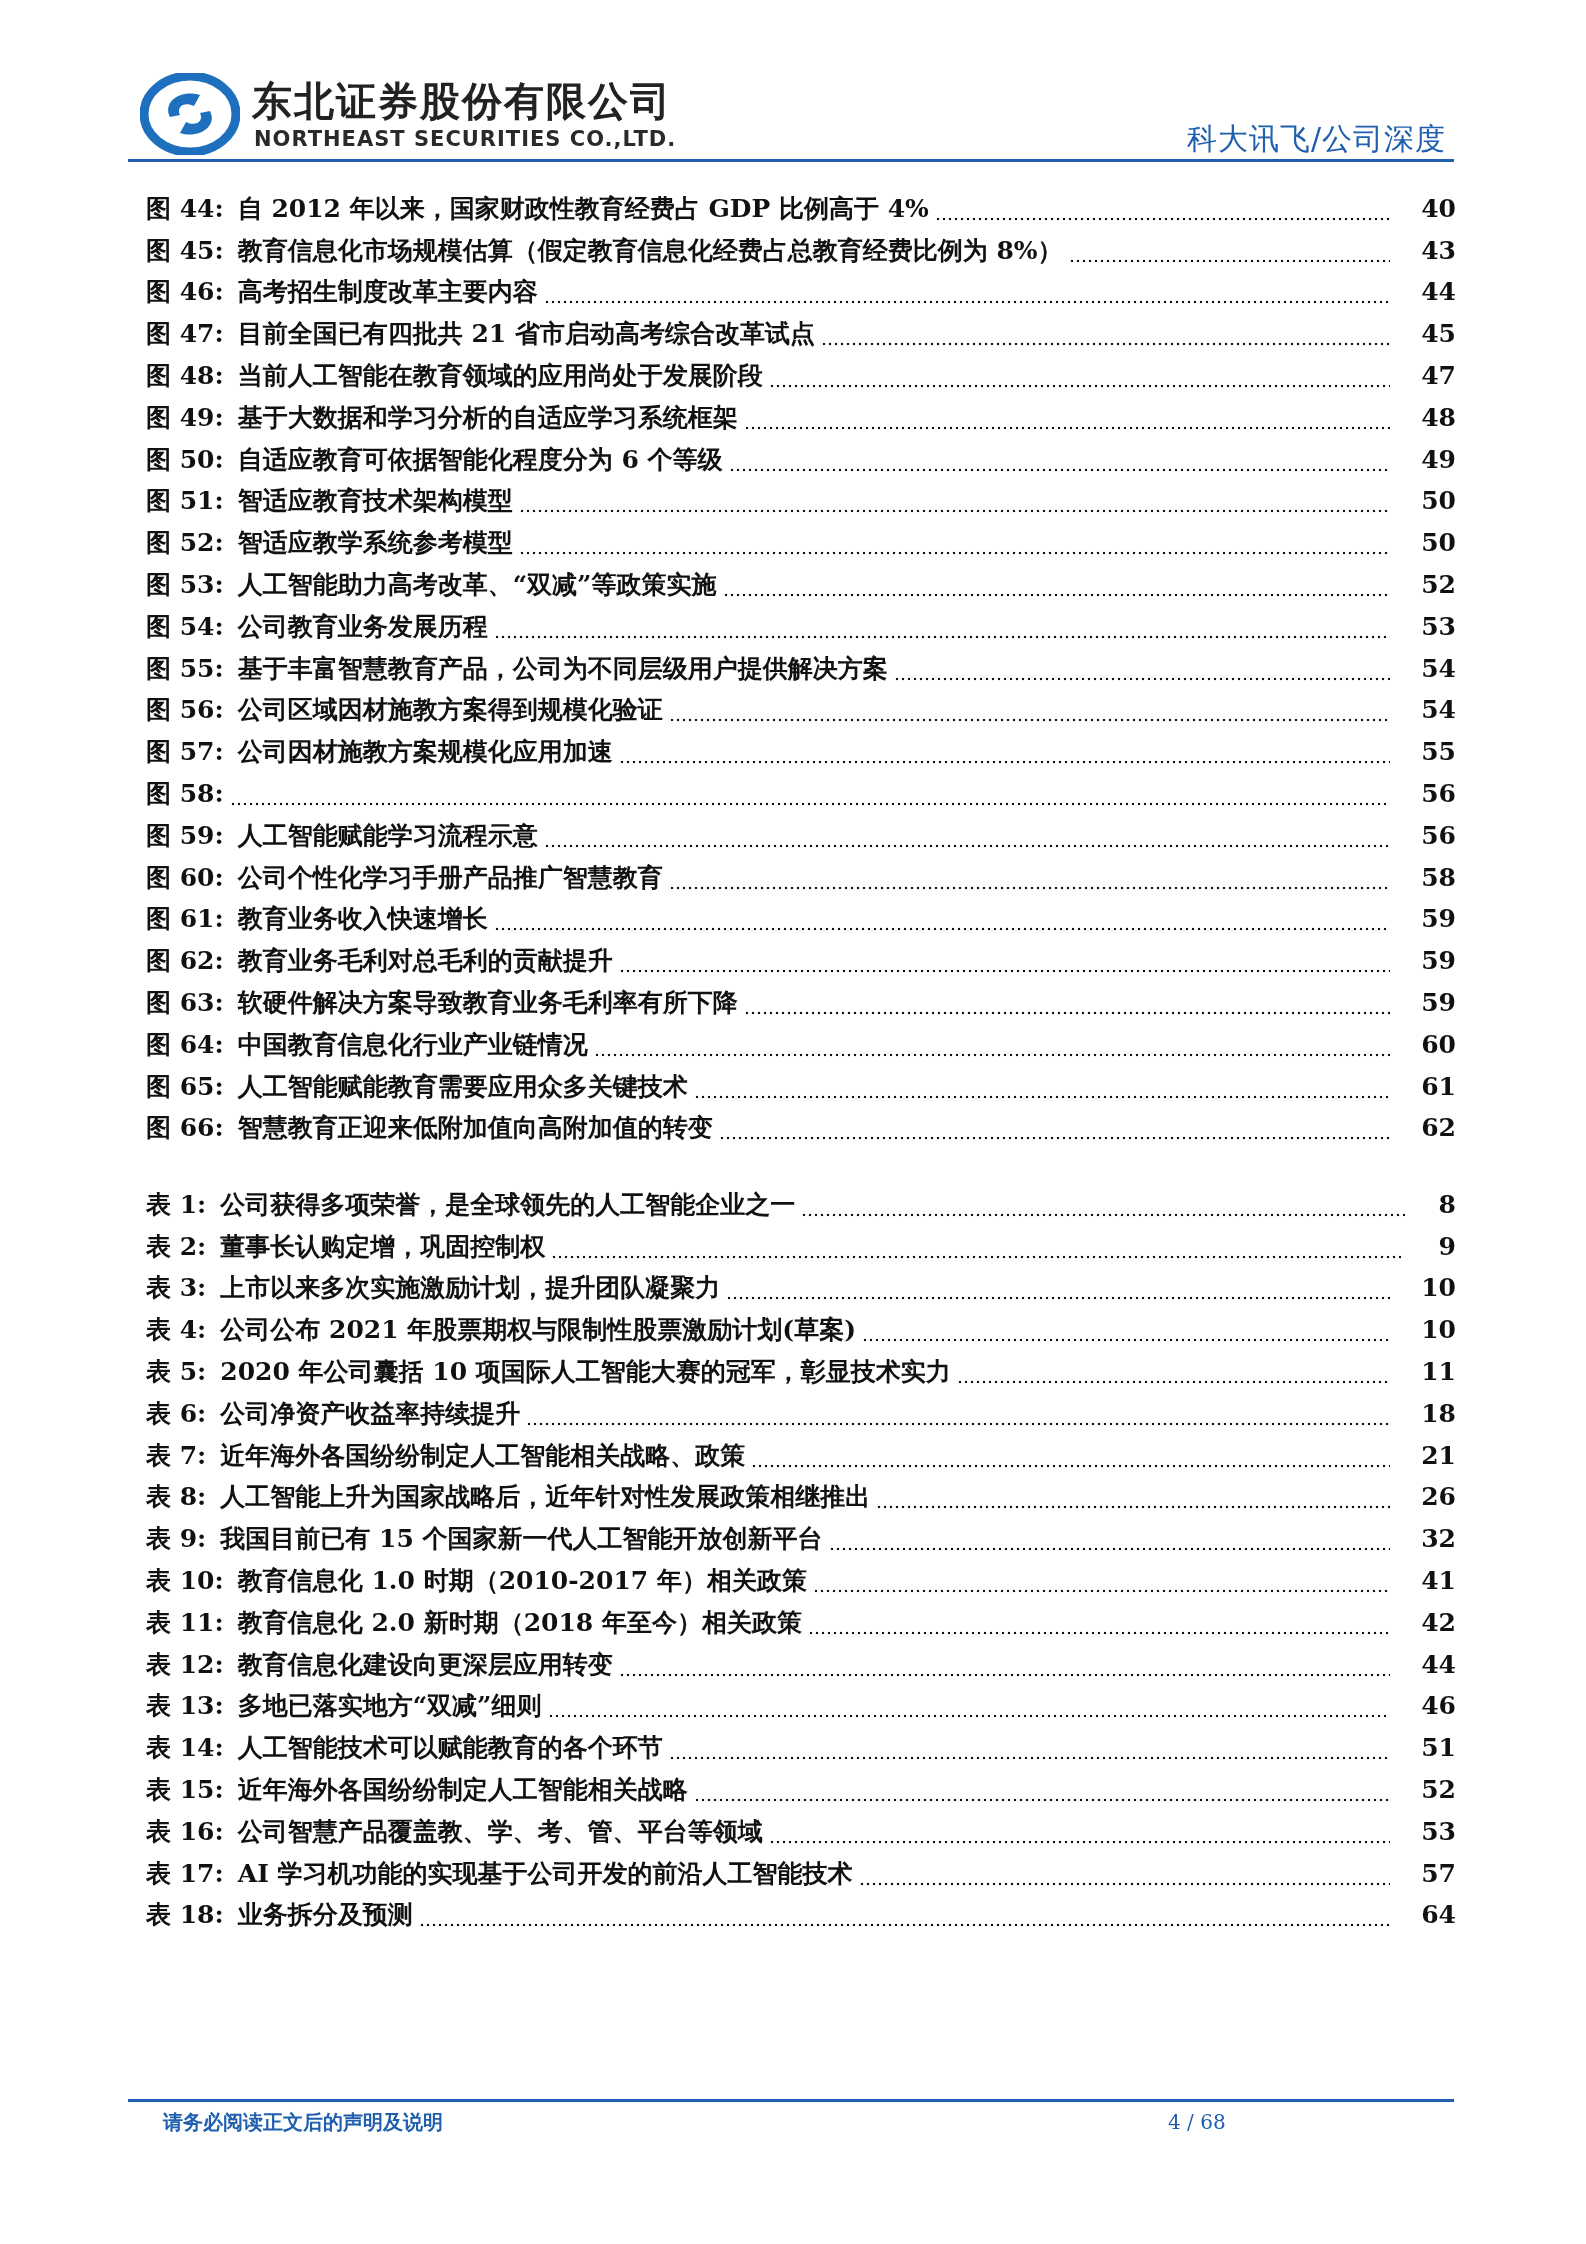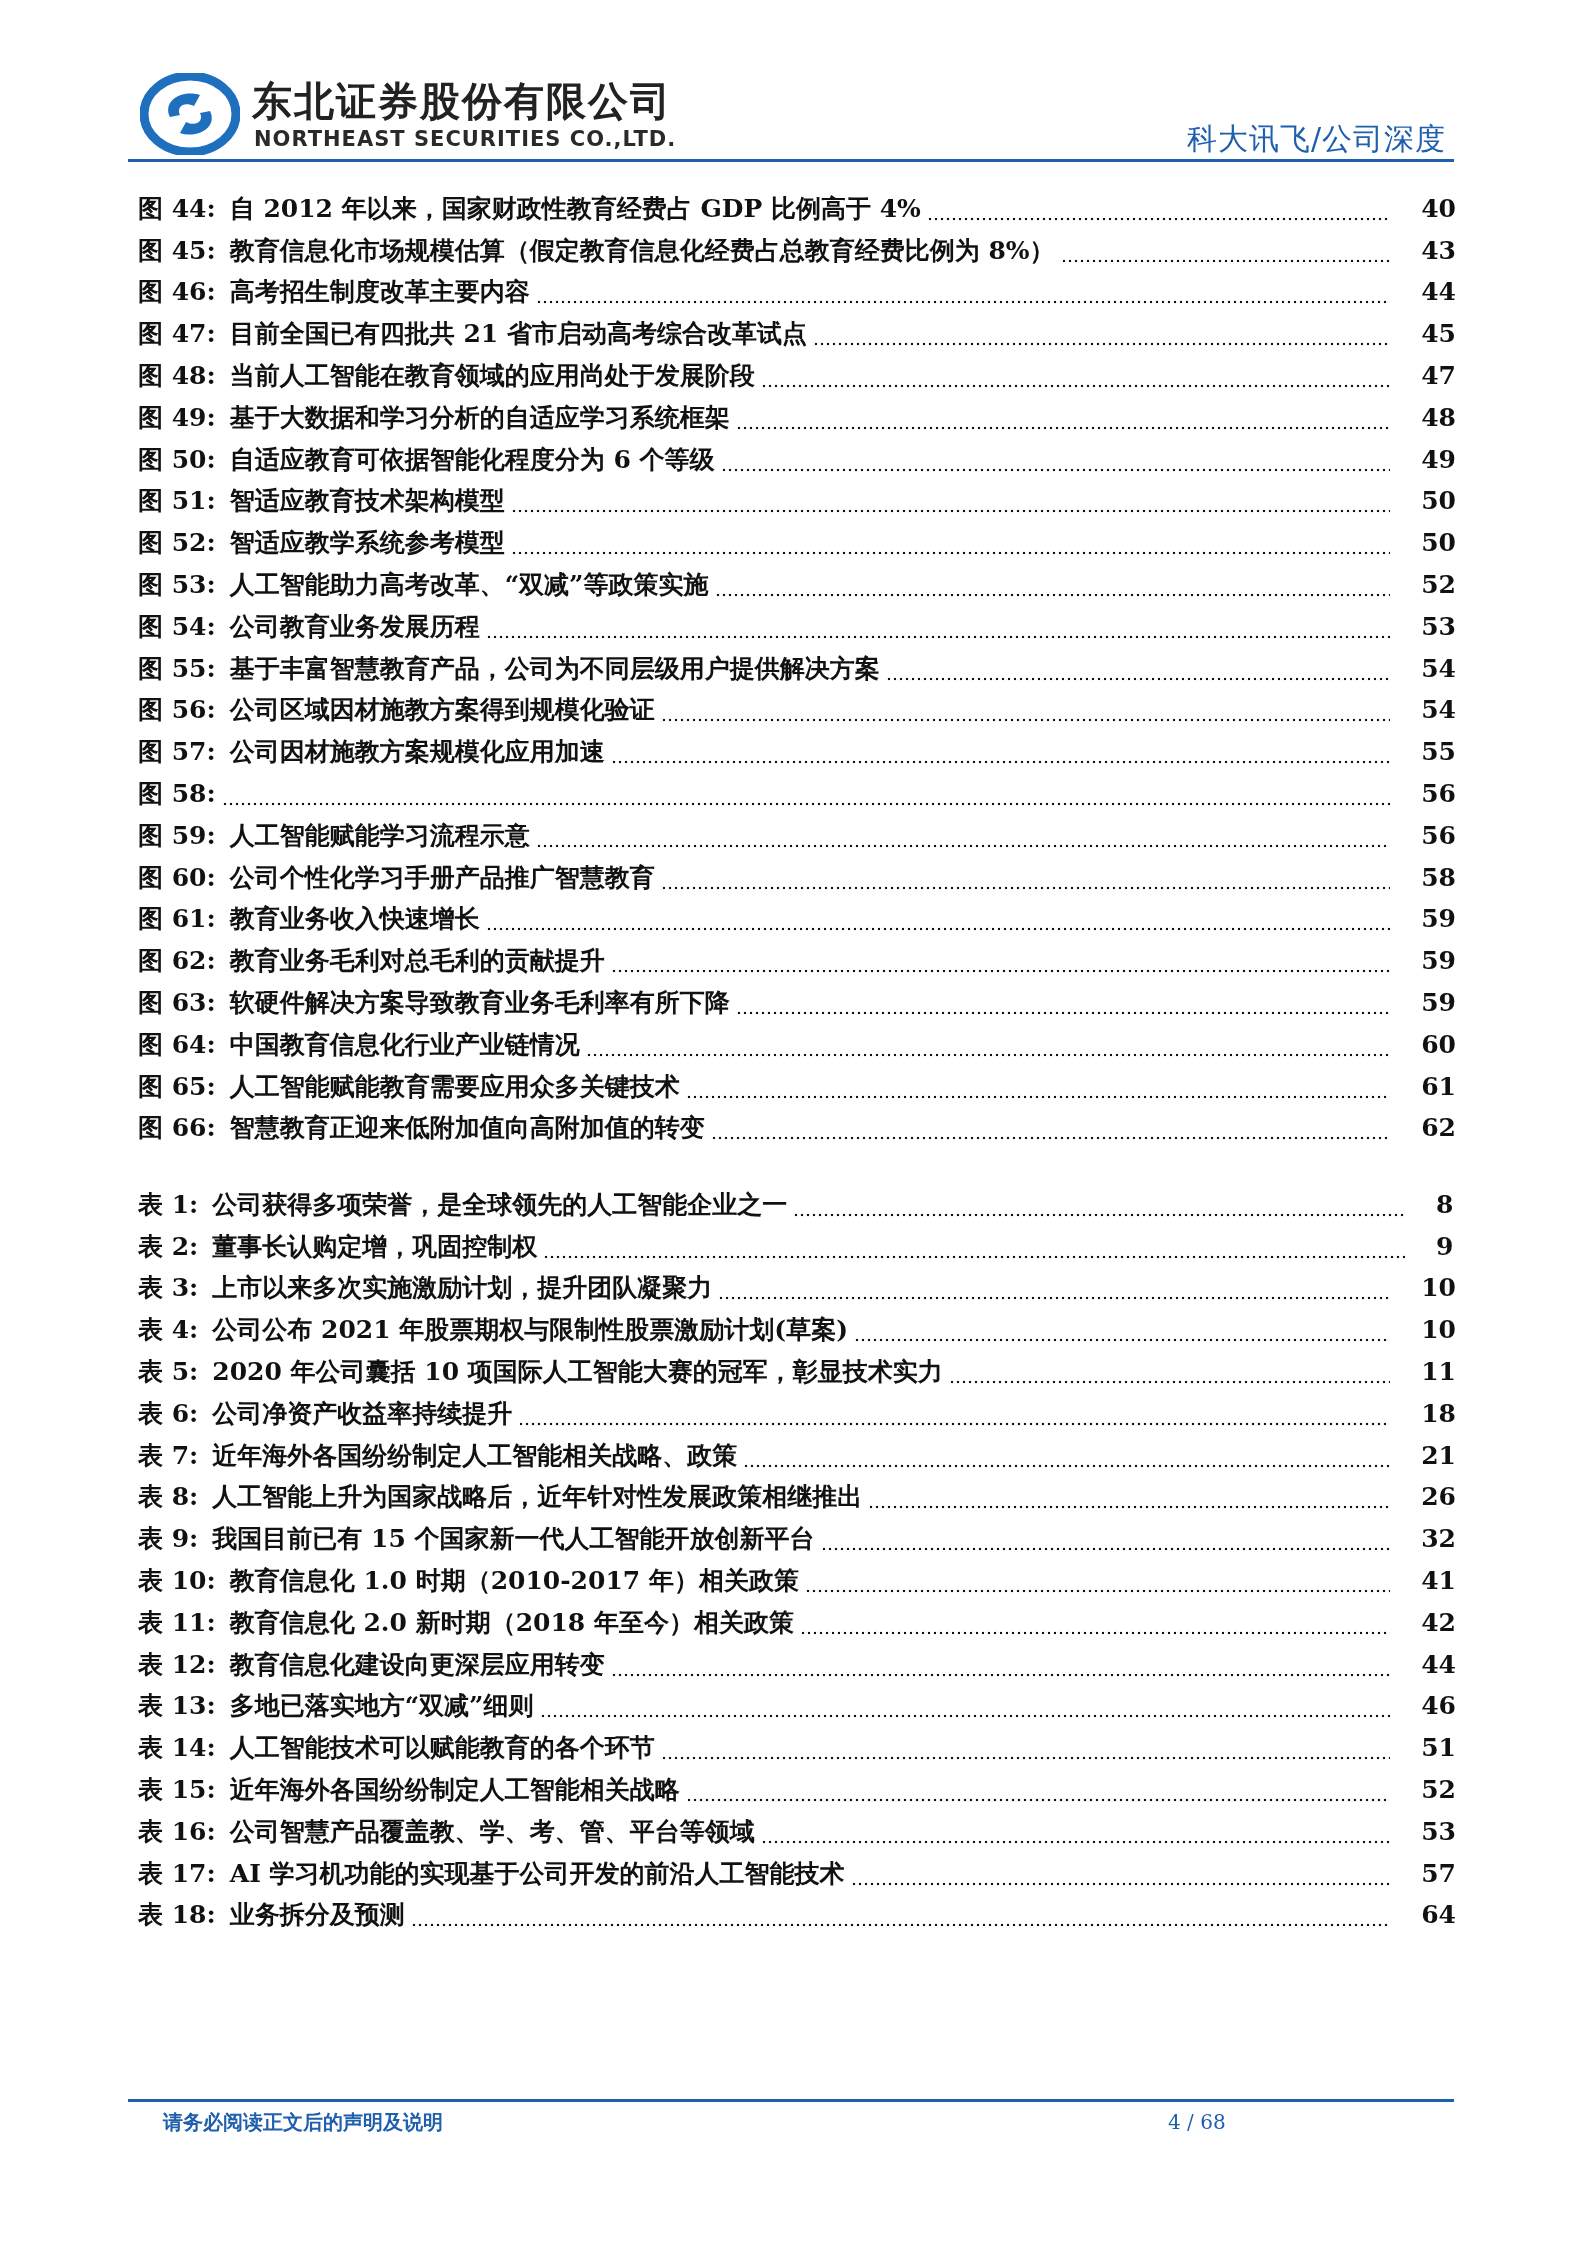--- a/index.html
+++ b/index.html
@@ -11,26 +11,26 @@
               font-weight: bold; font-size: 40px; letter-spacing: 2px; color: #222; line-height: 46px; }
   .brand-en { position: absolute; left: 254px; top: 126px; font-family: "DejaVu Sans", sans-serif;
               font-weight: bold; font-size: 21px; letter-spacing: 1px; color: #2a2a2a; line-height: 26px; }
   .header-line { position: absolute; left: 128px; top: 159px; width: 1326px; height: 3px; background: #1f5fad; }
   .doc-tag { position: absolute; right: 132px; top: 120px; font-family: "DejaVu Sans", sans-serif;
              font-size: 30px; color: #1f5fad; line-height: 38px; letter-spacing: 1px; }
 
   .toc { position: absolute; left: 138px; width: 1318px; }
   .toc-row { position: relative; height: 41.8px; display: flex; align-items: center;
              font-size: 25px; font-weight: bold; line-height: 30px; }
-  .toc-prefix { white-space: nowrap; flex: 0 0 auto; }
+  .toc-prefix { white-space: nowrap; flex: 0 0 auto; margin-left: 8px; }
   .toc-title { white-space: nowrap; flex: 0 0 auto; margin-left: 14px; }
   .toc-leader { flex: 1 1 auto; height: 30px; margin: 0 6px;
                 background-image: radial-gradient(circle, #111 1.3px, transparent 1.6px);
                 background-size: 6px 6px; background-repeat: repeat-x; background-position: 0 22px; }
-  .toc-page { flex: 0 0 auto; text-align: left; min-width: 20px; white-space: nowrap; margin-left: 25px; }
+  .toc-page { flex: 0 0 auto; text-align: right; min-width: 20px; white-space: nowrap; margin-left: 25px; }
 
   .footer-line { position: absolute; left: 128px; top: 2099px; width: 1326px; height: 3px; background: #1f5fad; }
   .footer-note { position: absolute; left: 163px; top: 2108px; font-family: "DejaVu Sans", sans-serif;
                  font-weight: bold; font-size: 20px; color: #1f5fad; line-height: 28px; }
   .footer-page { position: absolute; left: 1168px; top: 2108px; font-weight: normal; font-size: 20px;
                  color: #1f5fad; line-height: 28px; }
 </style>
 </head>
 <body>
 

